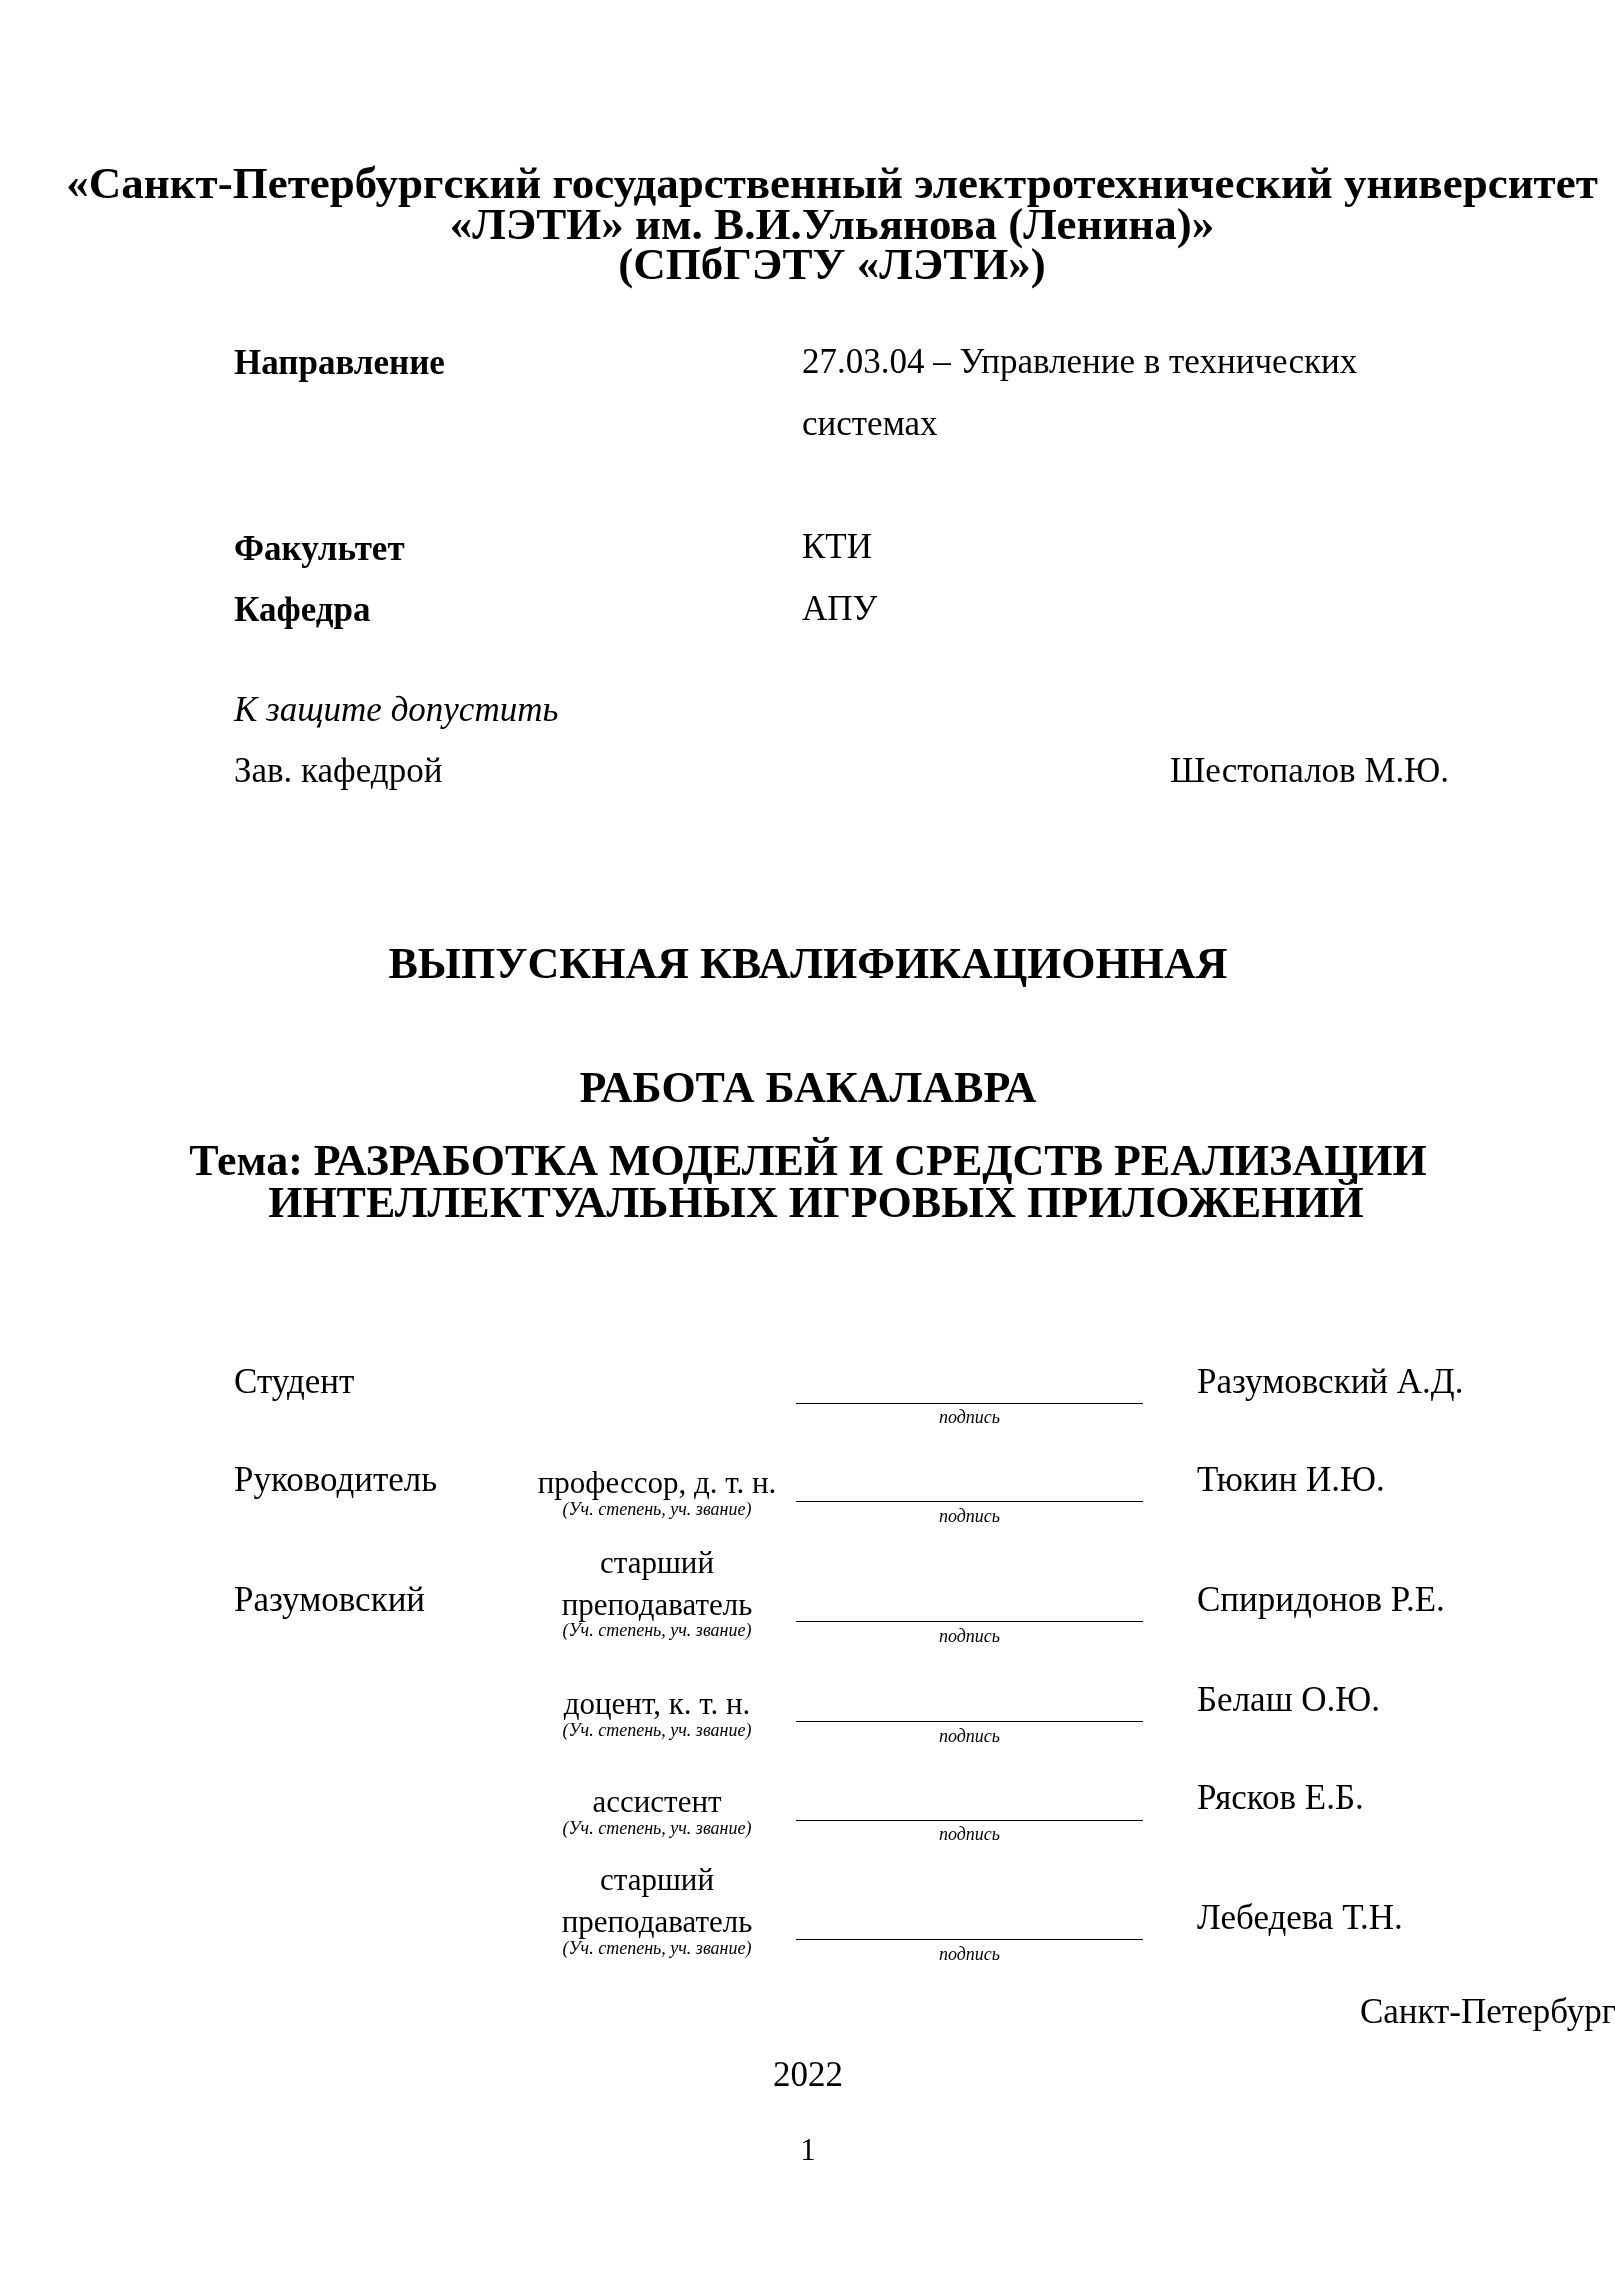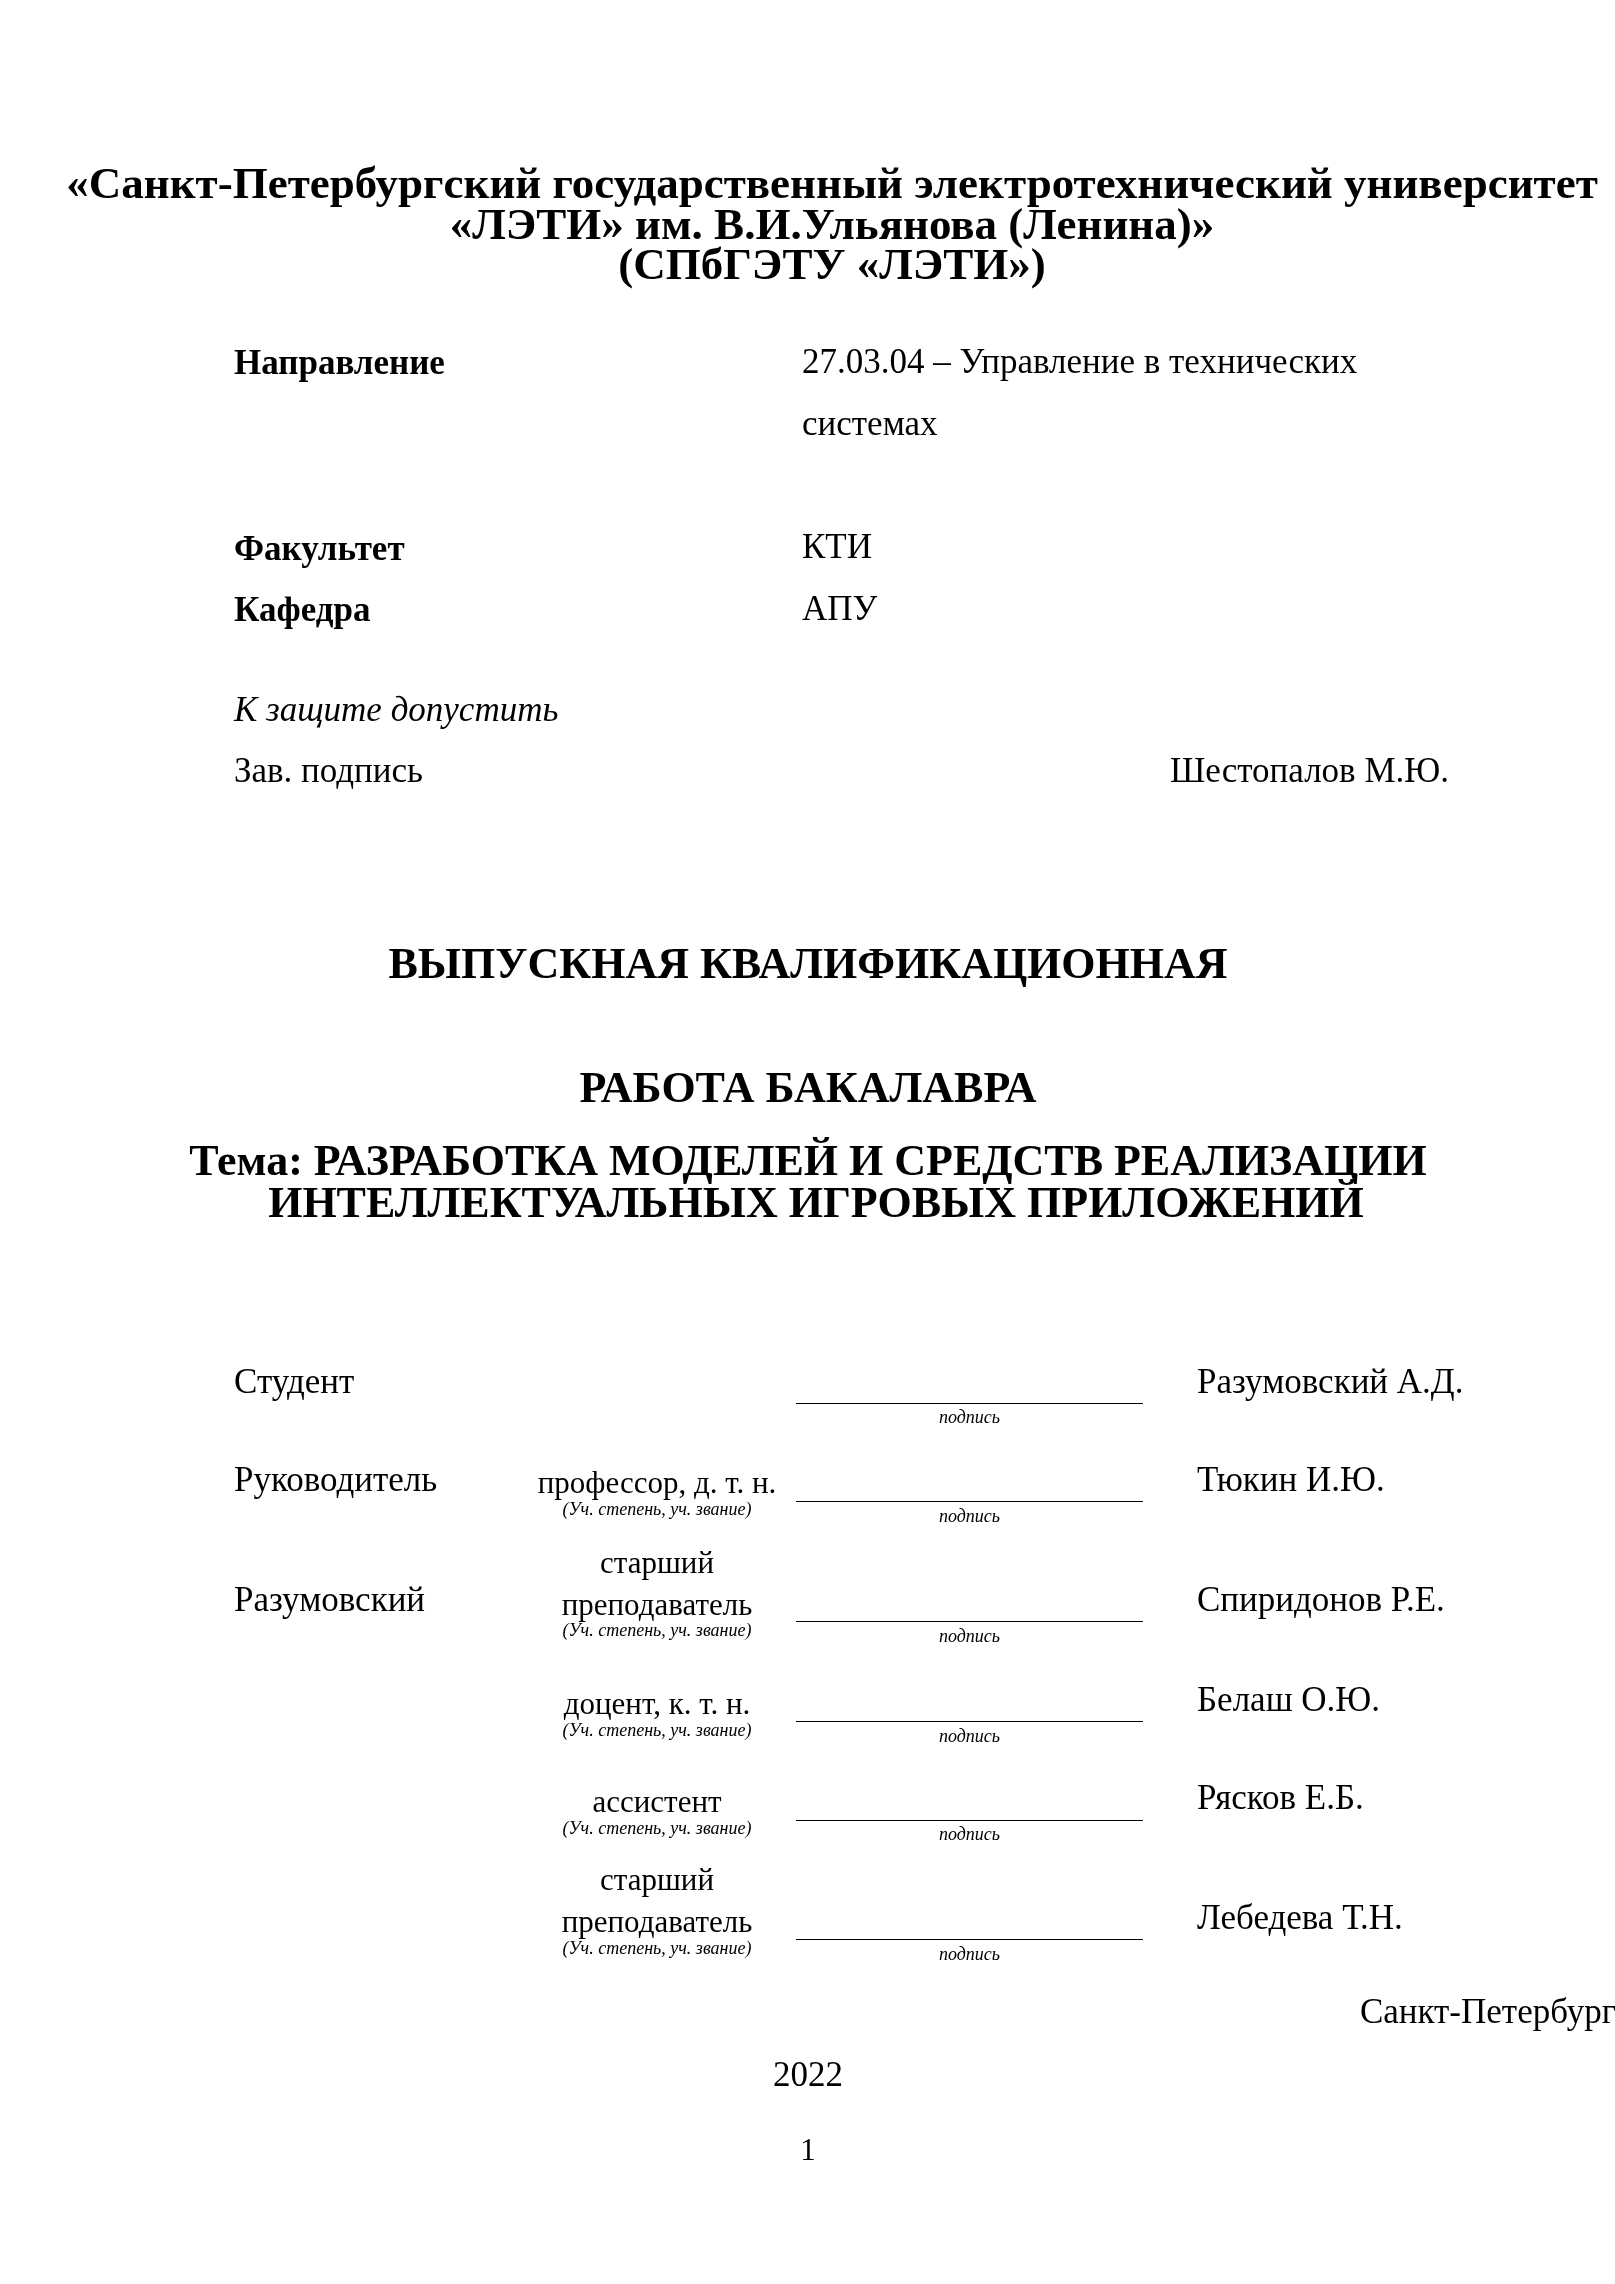--- a/index.html
+++ b/index.html
@@ -29,21 +29,21 @@
 <div class="abs lbl bold" style="left:234px; top:345px;">Направление</div>
 <div class="abs lbl" style="left:802px; top:344px;">27.03.04 – Управление в технических</div>
 <div class="abs lbl" style="left:802px; top:406px;">системах</div>
 
 <div class="abs lbl bold" style="left:234px; top:531px;">Факультет</div>
 <div class="abs lbl" style="left:802px; top:529px;">КТИ</div>
 <div class="abs lbl bold" style="left:234px; top:592px;">Кафедра</div>
 <div class="abs lbl" style="left:802px; top:591px;">АПУ</div>
 
 <div class="abs lbl ital" style="left:234px; top:692px;">К защите допустить</div>
-<div class="abs lbl" style="left:234px; top:753px;">Зав. подпись</div>
+<div class="abs lbl" style="left:234px; top:753px;">Зав. кафедрой</div>
 <div class="abs lbl" style="left:1170px; top:753px;">Шестопалов М.Ю.</div>
 
 <div class="abs center title" style="top:942px;">ВЫПУСКНАЯ КВАЛИФИКАЦИОННАЯ</div>
 <div class="abs center title" style="top:1066px;">РАБОТА БАКАЛАВРА</div>
 
 <div class="abs center theme" style="top:1139px;">Тема: РАЗРАБОТКА МОДЕЛЕЙ И СРЕДСТВ РЕАЛИЗАЦИИ</div>
 <div class="abs center theme" style="top:1181px;padding-left:8px;">ИНТЕЛЛЕКТУАЛЬНЫХ ИГРОВЫХ ПРИЛОЖЕНИЙ</div>
 
 <div class="abs lbl" style="left:234px; top:1364px;">Студент</div>
 <div class="sigline" style="top:1403px;"></div>

